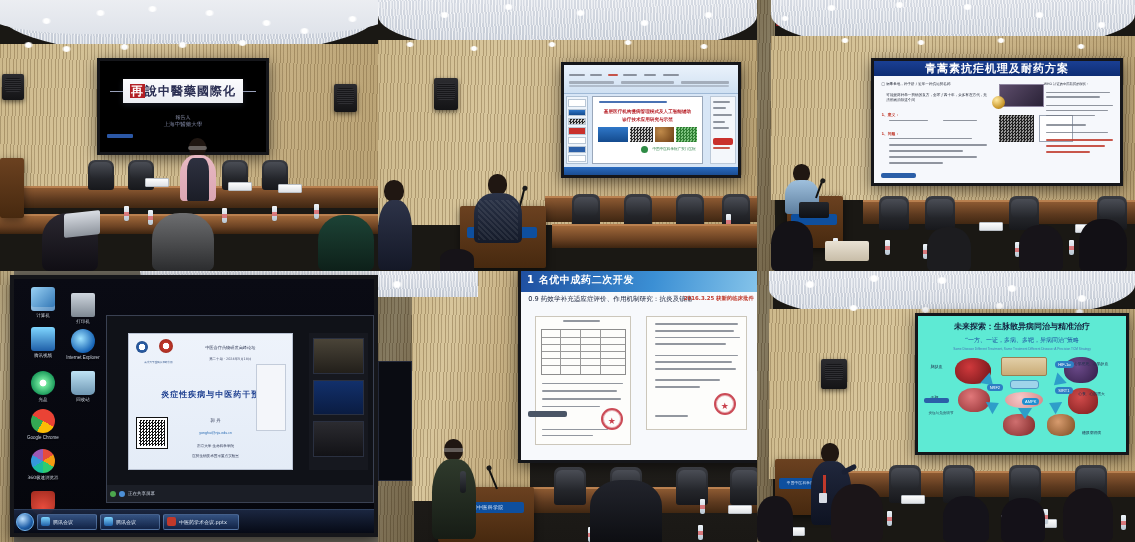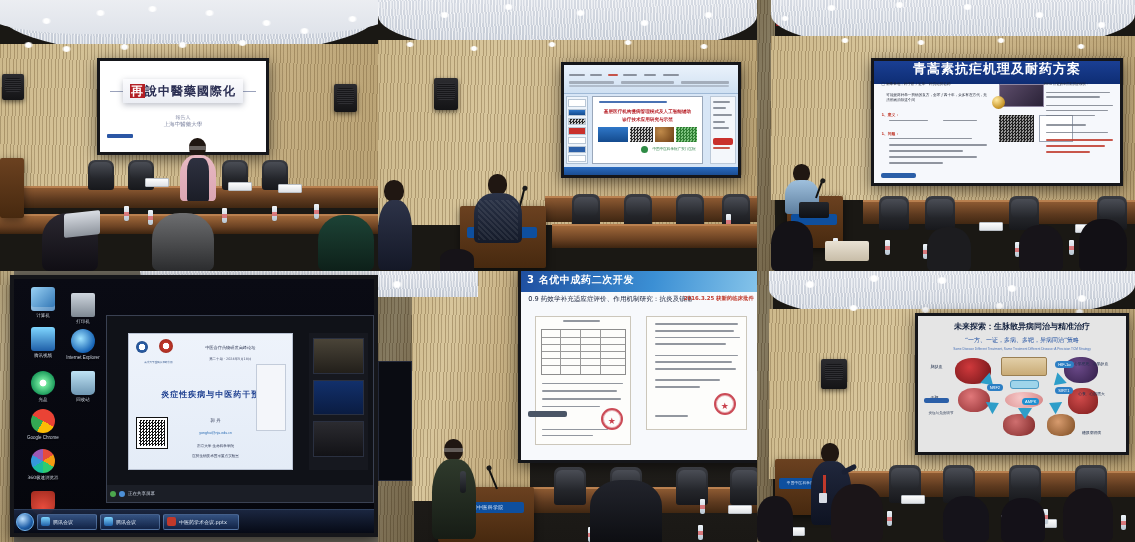--- a/index.html
+++ b/index.html
@@ -51,21 +51,21 @@
   .speaker-box{
     position:absolute; background:linear-gradient(#2c2c30,#141416);
     border-radius:2px; box-shadow:0 2px 5px rgba(0,0,0,.55);
   }
   .speaker-box:after{
     content:""; position:absolute; left:14%; top:16%; width:72%; height:54%;
     border-radius:3px;
     background:repeating-linear-gradient(0deg,#2f2f33 0 1px,#17171a 1px 2px);
   }
   .screen{
-    position:absolute; background:#ffffff;
+    position:absolute; background:#000000;
     border:3px solid #15161a;
     box-shadow:0 4px 14px rgba(0,0,0,.55);
     overflow:hidden;
   }
   .table{
     position:absolute; left:-4%; width:108%;
     background:linear-gradient(#8d5a32,#5e3a1f 55%,#402712);
     border-top:2px solid #b9804f;
   }
   .table.front{ background:linear-gradient(#a0683a,#6b4223 60%,#3d2410); }
@@ -446,21 +446,21 @@
     <div class="downlight" style="left:278px;top:12px;width:9px;height:6px;"></div>
     <div class="downlight" style="left:340px;top:22px;width:9px;height:6px;"></div>
     <div class="downlight" style="left:24px;top:16px;width:8px;height:5px;"></div>
     <div class="downlight" style="left:84px;top:38px;width:8px;height:5px;"></div>
     <div class="downlight" style="left:160px;top:40px;width:8px;height:5px;"></div>
     <div class="downlight" style="left:240px;top:38px;width:8px;height:5px;"></div>
     <div class="downlight" style="left:320px;top:44px;width:8px;height:5px;"></div>
 
     <div class="screen" style="left:114px;top:58px;width:252px;height:128px;background:#0d1a44;">
       <div class="slide" style="background:#f6f8fc;">
-        <div class="slide-title-bar slide-cn" style="height:23px;font-size:13px;line-height:15px;letter-spacing:1px;">青蒿素抗疟机理及耐药方案</div>
+        <div class="slide-title-bar slide-cn" style="height:15px;font-size:11px;line-height:15px;letter-spacing:1px;">青蒿素抗疟机理及耐药方案</div>
 
         <div style="position:absolute;left:3%;top:17%;width:44%;color:#1a1f2e;font-size:3.6px;line-height:5px;" class="slide-cn">□ 病毒基地，种子群 / 近年一种抗疟药名称</div>
         <div style="position:absolute;left:5%;top:26%;width:42%;color:#1a1f2e;font-size:3.6px;line-height:5px;" class="slide-cn">可能是两种单一药物的复方，全球了四十年，众多有在方代，无法彻底消除这个问</div>
         <div style="position:absolute;left:3%;top:42%;color:#c0392b;font-size:3.8px;font-weight:bold;" class="slide-cn">1、意义：</div>
         <div class="txtline" style="left:6%;top:48%;width:16%;height:1.6px;"></div>
         <div class="txtline" style="left:28%;top:48%;width:14%;height:1.6px;"></div>
         <div style="position:absolute;left:3%;top:57%;color:#c0392b;font-size:3.8px;font-weight:bold;" class="slide-cn">1、问题：</div>
         <div class="txtline" style="left:6%;top:63%;width:34%;height:1.6px;"></div>
         <div class="txtline" style="left:6%;top:68%;width:40%;height:1.6px;"></div>
         <div class="txtline" style="left:6%;top:73%;width:30%;height:1.6px;"></div>
@@ -627,21 +627,21 @@
     <div style="position:absolute;left:0;top:90px;width:34px;height:120px;background:#0a0c12;border:1px solid #232838;"></div>
     <div class="wall" style="left:34px;top:0;width:118px;height:230px;"></div>
     <div class="ceiling" style="left:0;top:0;width:100px;height:26px;"></div>
     <div class="downlight" style="left:14px;top:10px;width:10px;height:7px;"></div>
     <div class="downlight" style="left:330px;top:2px;width:10px;height:7px;"></div>
     <div class="downlight" style="left:364px;top:18px;width:9px;height:6px;"></div>
 
     <div class="screen" style="left:140px;top:-4px;width:246px;height:196px;background:#10213f;border-width:3px;">
       <div class="slide" style="background:#f7f9fc;">
         <div style="position:absolute;left:0;top:0;width:100%;height:22px;background:linear-gradient(100deg,#1f4fa0,#3b8fd4 55%,#87c5ea);">
-          <span class="slide-cn" style="position:absolute;left:6px;top:3px;color:#fff;font-size:10px;font-weight:bold;letter-spacing:.6px;">3 名优中成药二次开发</span>
+          <span class="slide-cn" style="position:absolute;left:6px;top:3px;color:#fff;font-size:10px;font-weight:bold;letter-spacing:.6px;">1 名优中成药二次开发</span>
         </div>
         <div style="position:absolute;left:3%;top:13%;color:#16203a;font-size:6.6px;" class="slide-cn">0.9 药效学补充适应症评价、作用机制研究：抗炎及镇痛</div>
         <div style="position:absolute;right:3%;top:13%;color:#c0392b;font-size:5.4px;font-weight:bold;" class="slide-cn">2016.3.25 获新药临床批件</div>
 
         <div class="doc" style="left:6%;top:24%;width:40%;height:68%;">
           <div class="txtline" style="left:28%;top:3%;width:40%;height:2px;"></div>
           <div class="tbl" style="left:5%;top:10%;width:90%;height:36%;">
             <div class="r" style="top:16%;"></div>
               <div class="r" style="top:32%;"></div>
             <div class="r" style="top:48%;"></div>
@@ -714,21 +714,21 @@
     <div class="downlight" style="left:250px;top:14px;width:10px;height:7px;"></div>
     <div class="downlight" style="left:320px;top:24px;width:10px;height:7px;"></div>
     <div class="downlight" style="left:92px;top:34px;width:9px;height:6px;"></div>
     <div class="downlight" style="left:164px;top:36px;width:9px;height:6px;"></div>
     <div class="downlight" style="left:238px;top:32px;width:9px;height:6px;"></div>
     <div class="downlight" style="left:318px;top:38px;width:9px;height:6px;"></div>
 
     <div class="speaker-box" style="left:64px;top:88px;width:26px;height:30px;"></div>
 
     <div class="screen" style="left:158px;top:42px;width:214px;height:142px;background:#0d1733;">
-      <div class="slide" style="background:#e5e5e5;">
+      <div class="slide" style="background:#5eead4;">
         <div style="position:absolute;left:0;top:4%;width:100%;text-align:center;color:#14223f;font-size:8px;font-weight:bold;" class="slide-cn">未来探索：生脉散异病同治与精准治疗</div>
         <div style="position:absolute;left:0;top:15%;width:100%;text-align:center;color:#1f4fa0;font-size:6px;" class="slide-cn">“一方、一证，多病、多靶，异病同治”策略</div>
         <div style="position:absolute;left:4%;top:23%;width:92%;text-align:center;color:#4a73b8;font-size:3.2px;">Same Disease Different Treatment, Same Treatment Different Disease: A Precision TCM Strategy</div>
 
         <div style="position:absolute;left:40%;top:30%;width:22%;height:14%;background:linear-gradient(#e2cfa8,#c9ab76);border:1px solid #9a7f52;border-radius:2px;"></div>
         <div class="centerpill" style="left:44%;top:47%;width:14%;height:7%;background:#9fd4ea;border:1px solid #4d9bc4;border-radius:3px;"></div>
         <div class="centerpill" style="left:42%;top:56%;width:18%;height:12%;background:radial-gradient(circle at 40% 35%,#f6c7c7,#d68585);"></div>
         <div class="tagpill" style="left:50%;top:60%;background:#1f8fd0;">AMPK</div>
 
         <div class="organ" style="left:18%;top:31%;width:36px;height:26px;background:radial-gradient(circle at 40% 35%,#d0393c,#6b1316);border-radius:46%;"></div>

